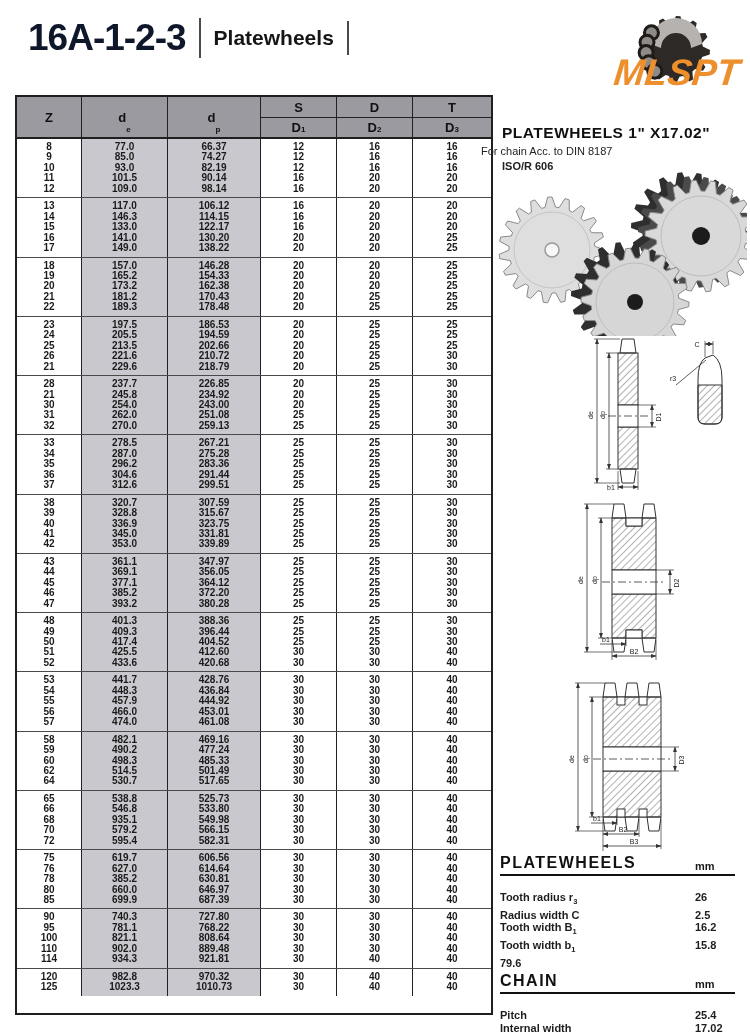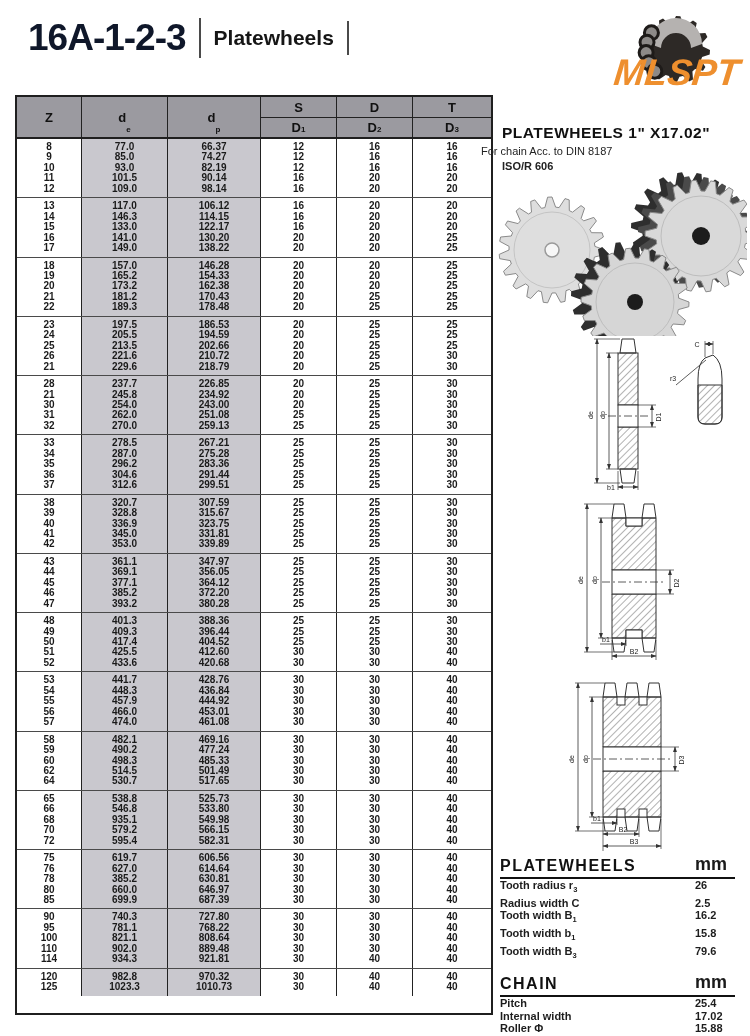--- a/index.html
+++ b/index.html
@@ -62,22 +62,22 @@
   .d1{left:540px;top:333px;width:205px;height:158px}
   .d2{left:540px;top:494px;width:205px;height:166px}
   .d3{left:537px;top:661px;width:210px;height:192px}
   svg text{font-family:"Liberation Sans",sans-serif}
   
   .spec{position:absolute;left:500px;width:235px}
   .spec-pw{top:854px}
   .spec-ch{top:972px}
   .spec-head{display:flex;justify-content:space-between;align-items:flex-end;border-bottom:2.5px solid #111;padding-bottom:2px}
   .spec-title{font-size:16px;font-weight:bold;letter-spacing:1.5px;color:#111}
-  .spec-unit{font-size:18px;font-weight:bold;width:40px}
-  .spec-rows{margin-top:0}
+  .spec-unit{font-size:11px;font-weight:bold;width:40px}
+  .spec-rows{margin-top:15px}
   .spec-row{display:flex;font-size:11px;font-weight:bold;line-height:12.6px;color:#1d1d1d}
   .spec-label{flex:1}
   .spec-sub{font-size:7.5px;vertical-align:sub}
   .spec-value{width:40px}
 </style>
 </head>
 <body>
 
 <div class="page-header">
   <span class="model-code">16A-1-2-3</span>
@@ -759,21 +759,20 @@
       </div>
       <div class="spec-row">
         <span class="spec-label">Tooth width B<span class="spec-sub">1</span></span>
         <span class="spec-value">16.2</span>
       </div>
       <div class="spec-row">
         <span class="spec-label">Tooth width b<span class="spec-sub">1</span></span>
         <span class="spec-value">15.8</span>
       </div>
       <div class="spec-row">
-        <span class="spec-label">Tooth width B<span class="spec-sub">3</span></span>
         <span class="spec-value">79.6</span>
       </div>
     </div>
 </div>
 
 <div class="spec spec-ch">
   <div class="spec-head">
     <span class="spec-title">CHAIN</span>
     <span class="spec-unit">mm</span>
   </div>

